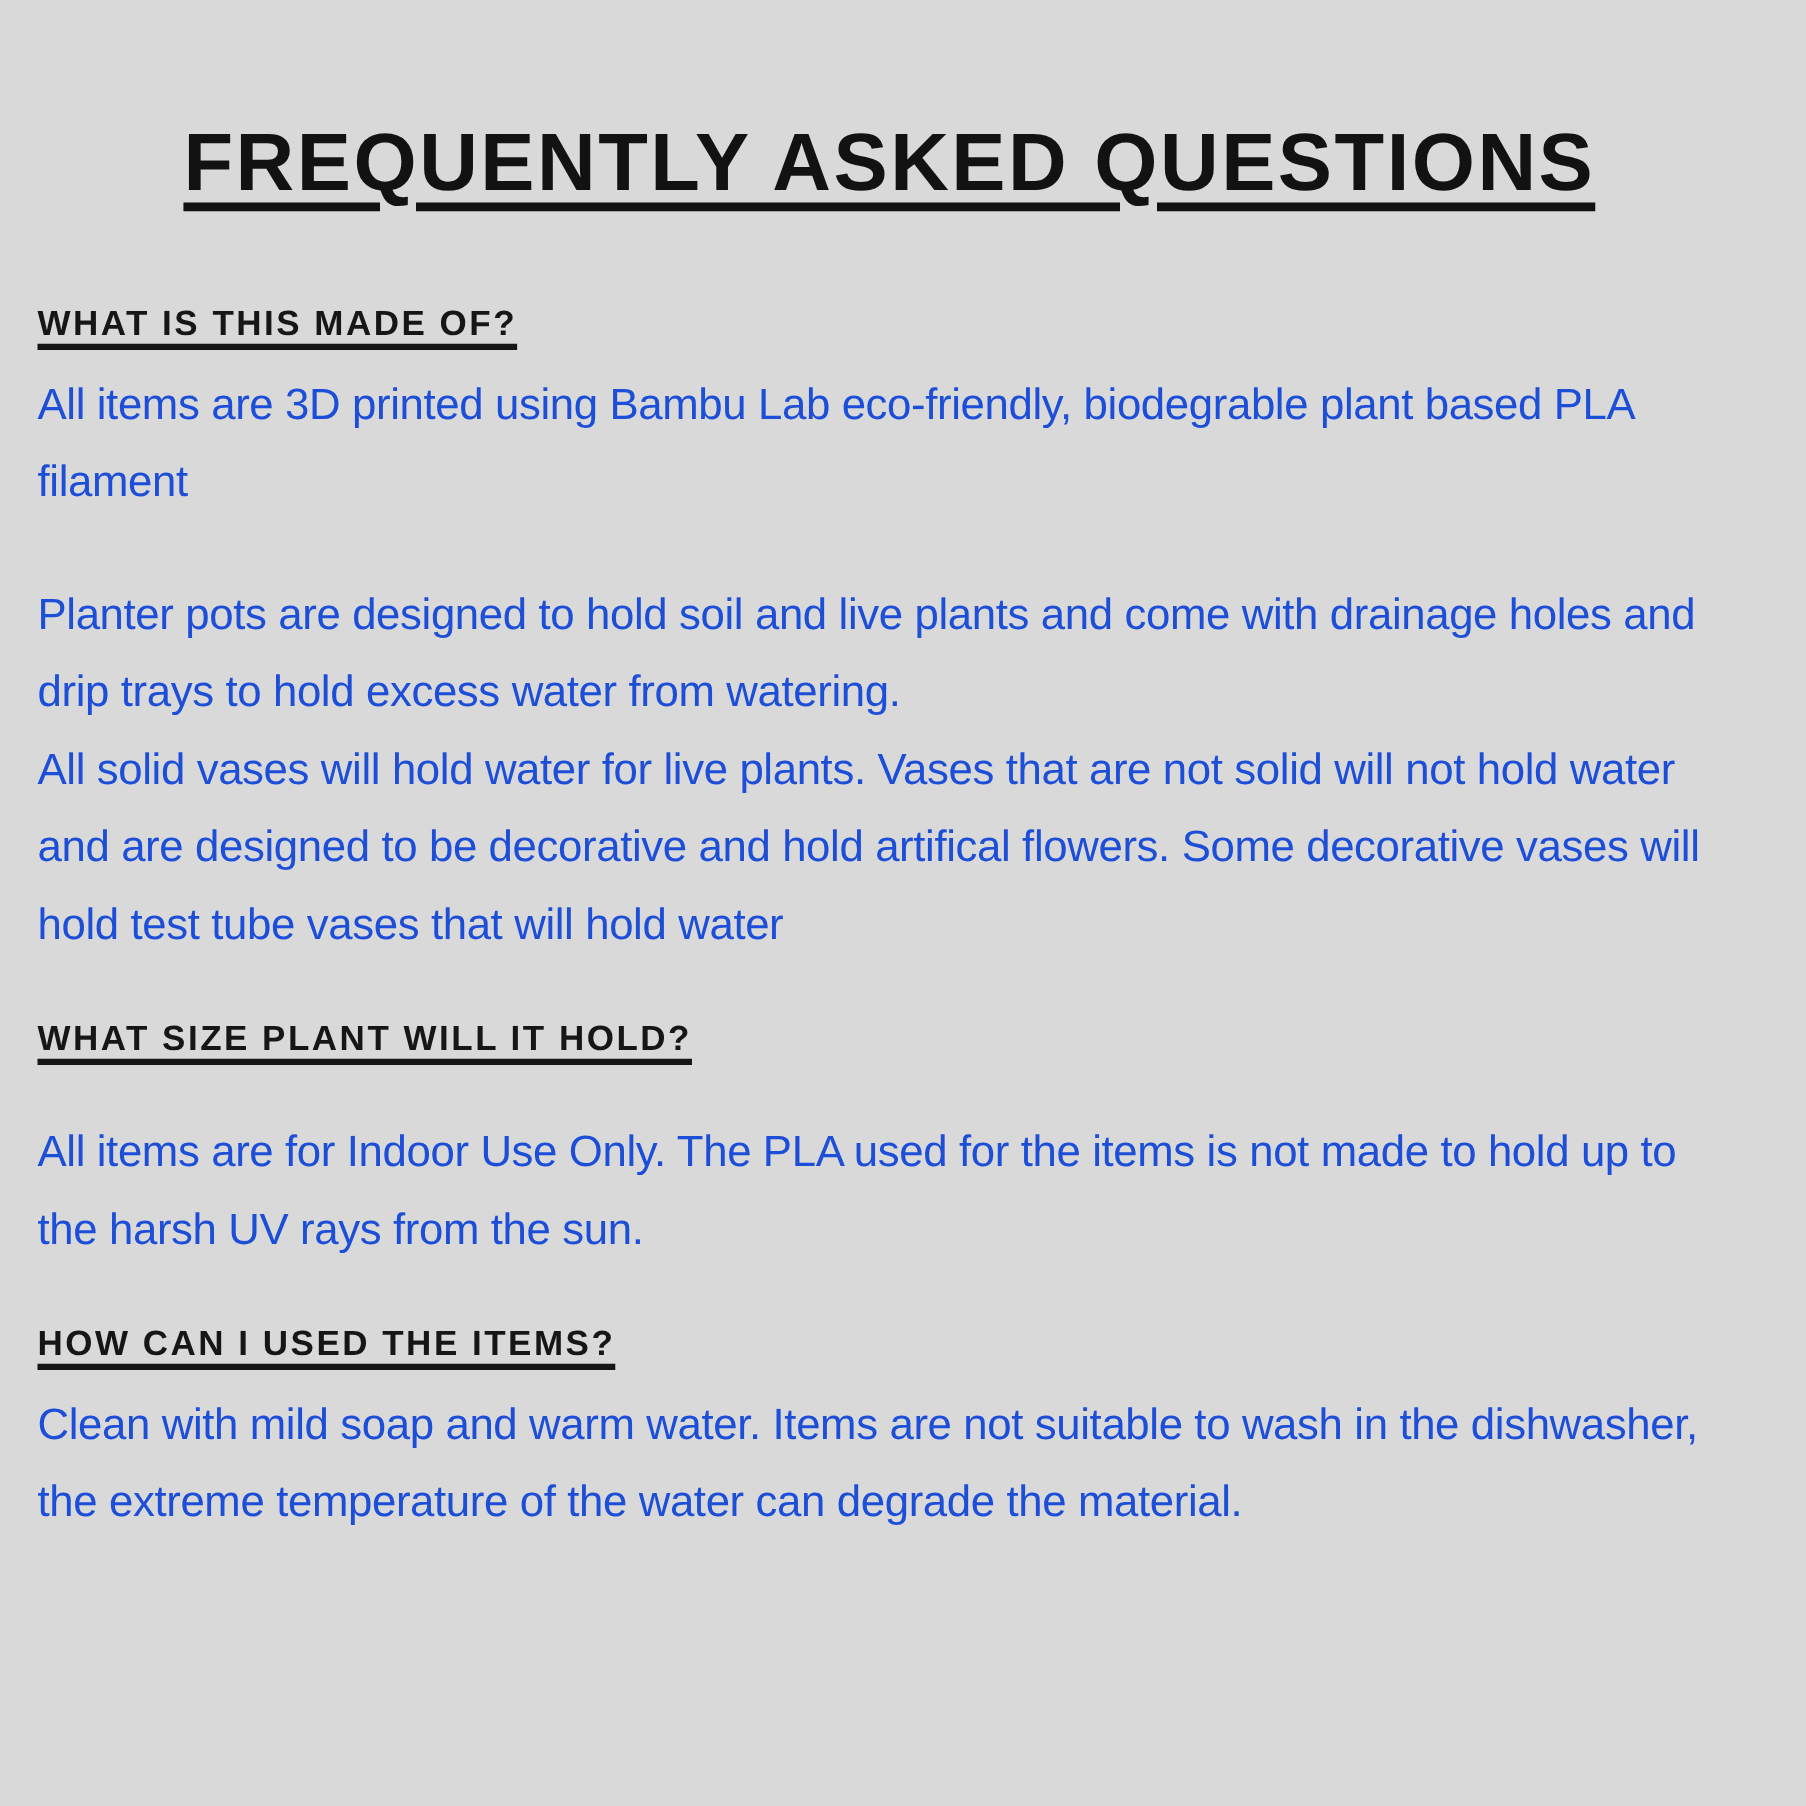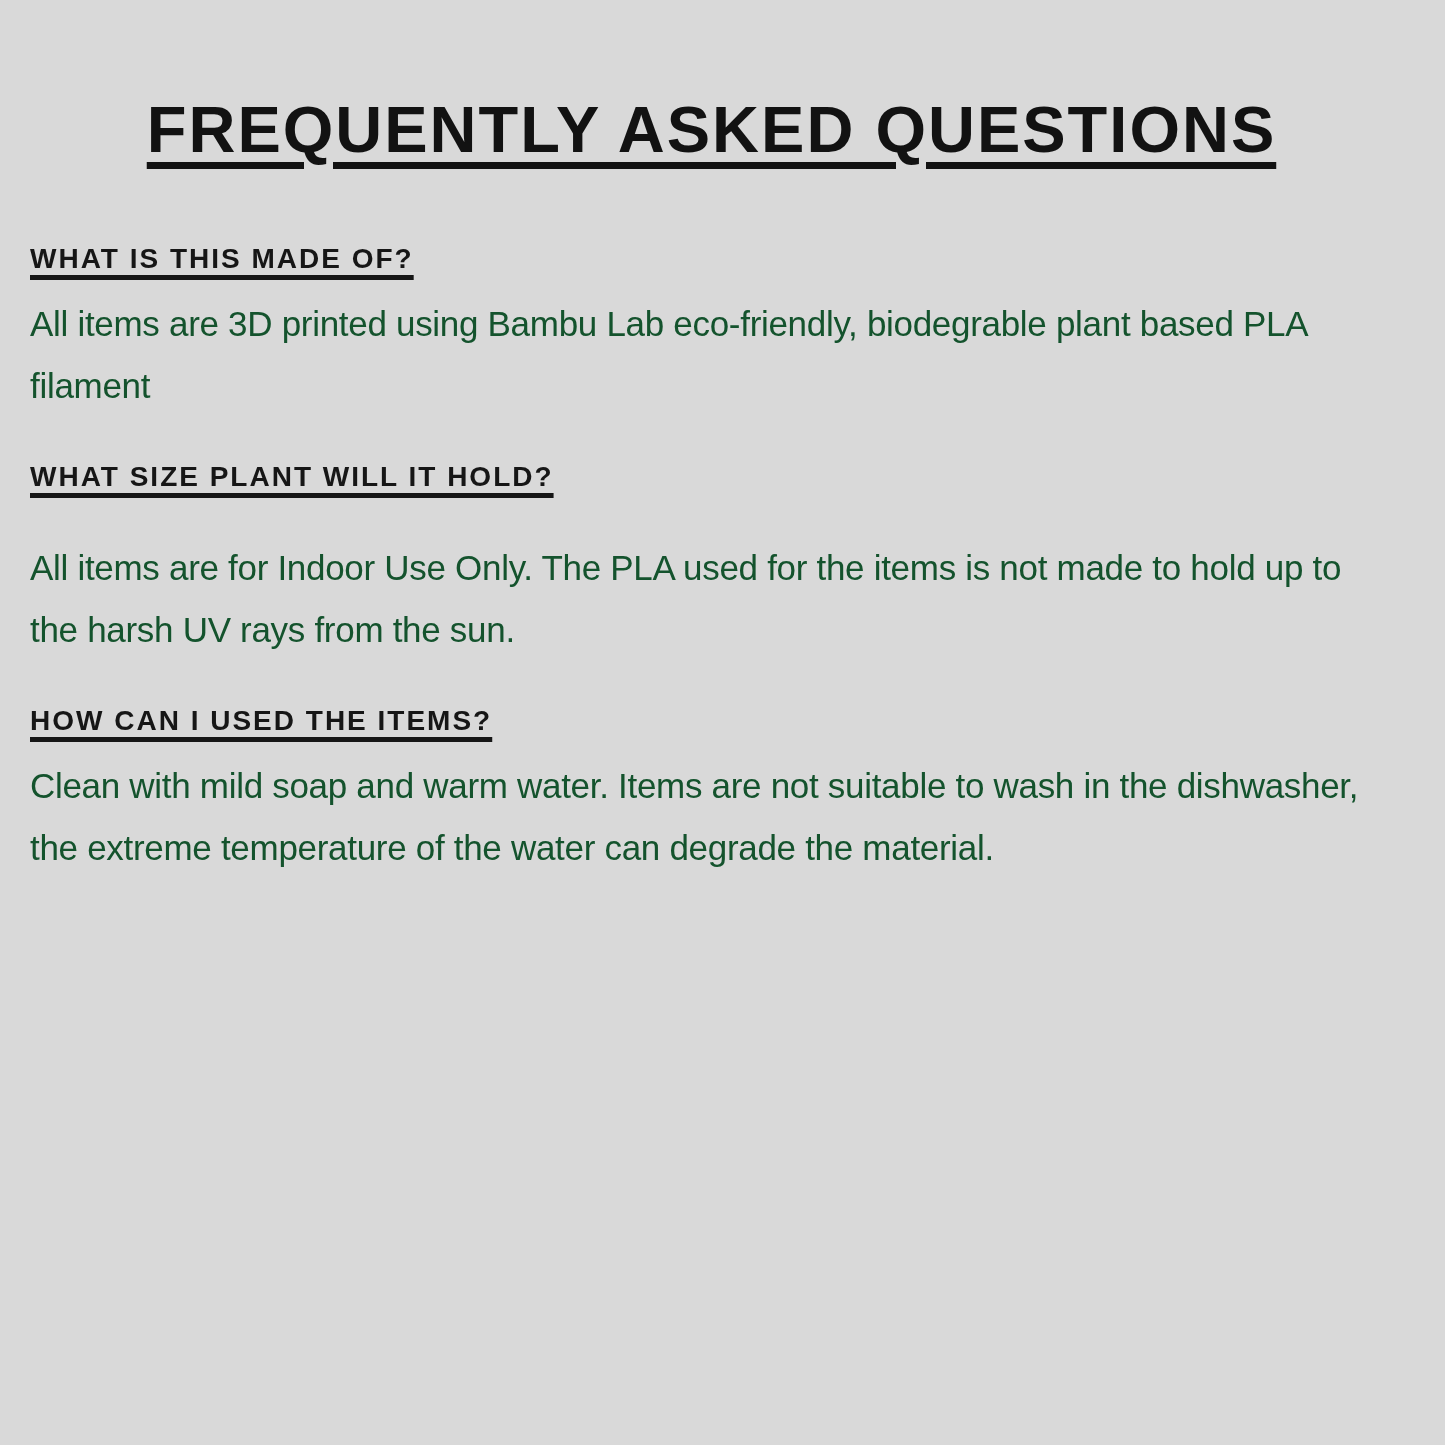--- a/index.html
+++ b/index.html
@@ -37,37 +37,39 @@
     text-decoration: underline;
     text-decoration-thickness: 4.5px;
     text-underline-offset: 7px;
     text-decoration-skip-ink: none;
     margin-bottom: 18px;
   }
   .faq-answer {
     font-size: 35px;
     line-height: 62px;
     letter-spacing: -0.3px;
-    color: #14532d;
+    color: #1d4ed8;
     font-weight: 400;
   }
 </style>
 </head>
 <body>
 
 <main class="page">
 
   <h1 class="page-title">FREQUENTLY ASKED QUESTIONS</h1>
 
   <section class="faq-item first">
     <h2 class="faq-question">WHAT IS THIS MADE OF?</h2>
     <p class="faq-answer">All items are 3D printed using Bambu Lab eco-friendly, biodegrable plant based PLA filament</p>
   </section>
 
   <section class="faq-item">
+    <p class="faq-answer">Planter pots are designed to hold soil and live plants and come with drainage holes and drip trays to hold excess water from watering.</p>
+    <p class="faq-answer">All solid vases will hold water for live plants. Vases that are not solid will not hold water and are designed to be decorative and hold artifical flowers. Some decorative vases will hold test tube vases that will hold water</p>
   </section>
 
   <section class="faq-item">
     <h2 class="faq-question">WHAT SIZE PLANT WILL IT HOLD?</h2>
   </section>
 
   <section class="faq-item">
     <p class="faq-answer">All items are for Indoor Use Only. The PLA used for the items is not made to hold up to the harsh UV rays from the sun.</p>
   </section>
 

